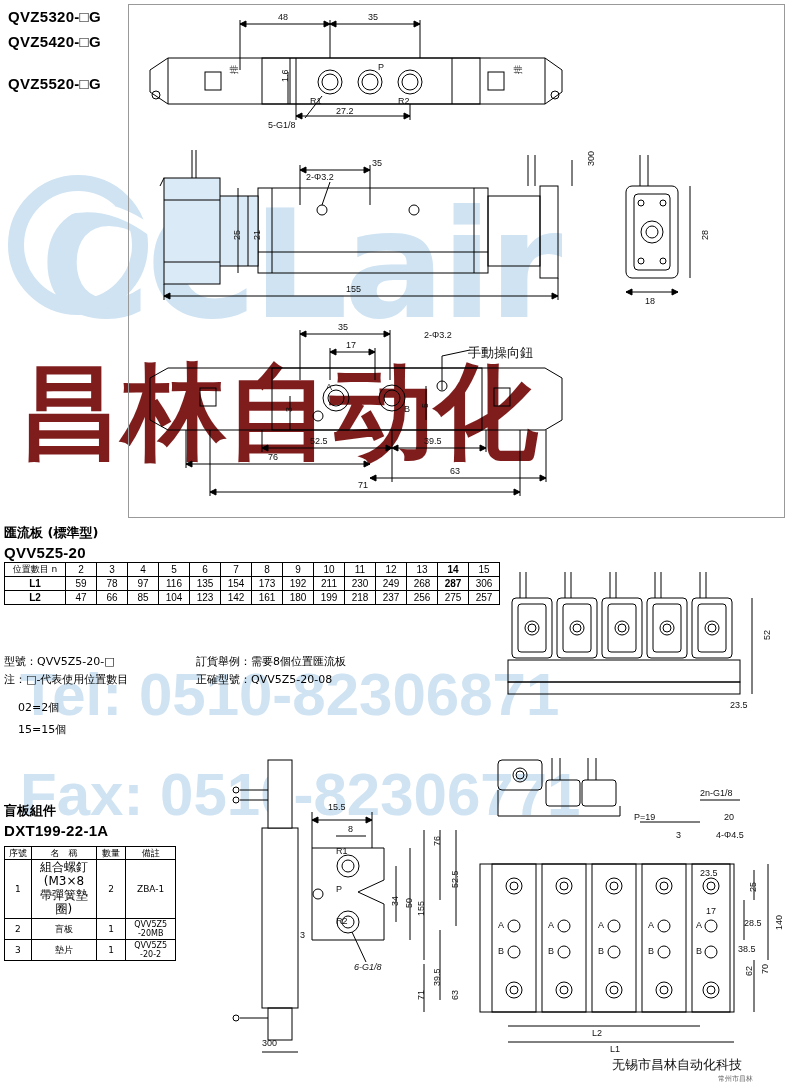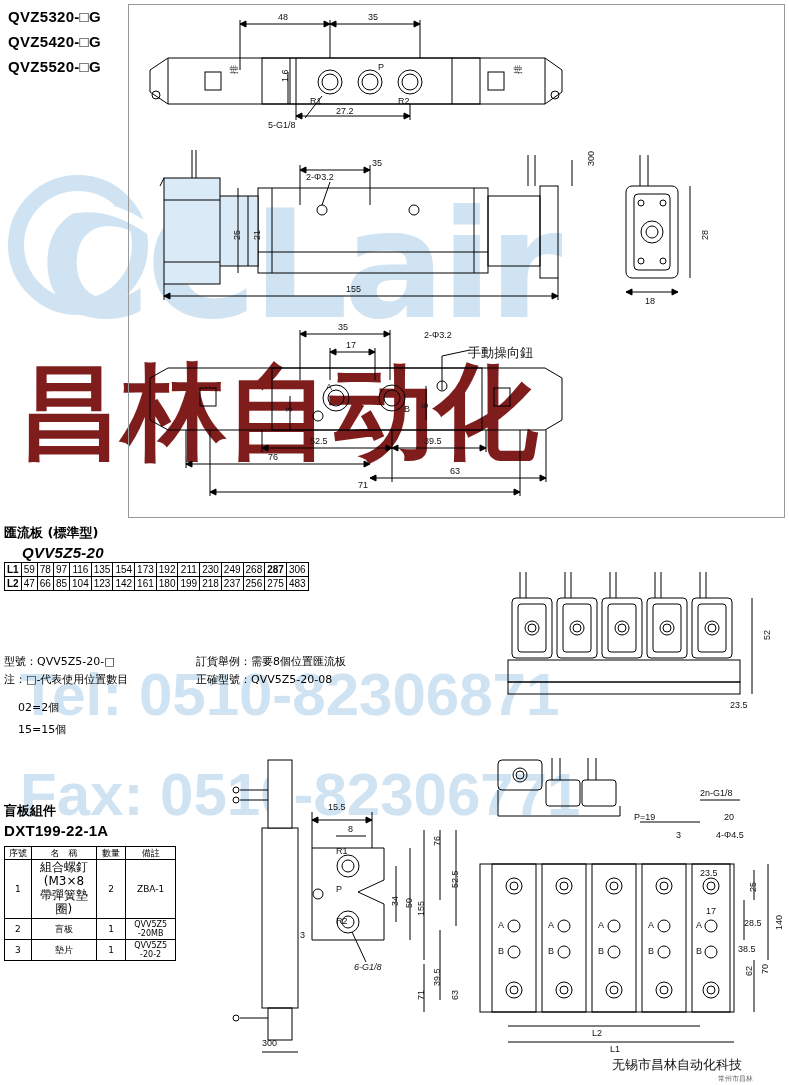--- a/index.html
+++ b/index.html
@@ -32,21 +32,21 @@
     <circle cx="78" cy="95" r="62" fill="none" stroke="#cfe3f2" stroke-width="16"></circle>
     <path d="M40 70 Q95 40 150 80" stroke="#ffffff" stroke-width="10" fill="none"></path>
   </svg>
 </div>
 <div class="wm wm-txt cn" style="left:18px;top:360px;font-size:104px;line-height:104px;color:#7f1d1d;">昌林自动化</div>
 <div class="wm wm-txt" style="left:20px;top:660px;font-size:60px;color:#cfe3f2;">Tel: 0510-82306871</div>
 <div class="wm wm-txt" style="left:20px;top:760px;font-size:60px;color:#cfe3f2;">Fax: 0510-82306771</div>
 
 <div class="abs" style="left:8px;top:8px;">
   <div class="ttl" style="margin-bottom:8px;">QVZ5320-□G</div>
-  <div class="ttl" style="margin-bottom:8px;">QVZ5420-□G</div>
+  <div class="ttl" style="margin-bottom:25px;">QVZ5420-□G</div>
   <div class="ttl">QVZ5520-□G</div>
 </div>
 
 <div class="abs" style="left:128px;top:4px;width:655px;height:512px;border:1px solid #999;"></div>
 
 <svg class="svgwrap" width="789" height="1085" style="pointer-events:none;">
   <g stroke="#000" fill="none" stroke-width="1">
 
     <path d="M150 70 L168 58 L545 58 L562 70 L562 92 L545 104 L168 104 L150 92 Z"></path>
     <line x1="168" y1="58" x2="168" y2="104"></line>
@@ -367,24 +367,43 @@
 <div class="dim abs" style="left:404px;top:404px;">B</div>
 <div class="dim abs" style="left:420px;top:408px;transform:rotate(-90deg);transform-origin:left top;">5</div>
 <div class="dim abs" style="left:310px;top:436px;">52.5</div>
 <div class="dim abs" style="left:424px;top:436px;">39.5</div>
 <div class="dim abs" style="left:268px;top:452px;">76</div>
 <div class="dim abs" style="left:450px;top:466px;">63</div>
 <div class="dim abs" style="left:358px;top:480px;">71</div>
 <div class="dim abs cn" style="left:468px;top:344px;font-size:13px;">手動操向鈕</div>
 
 <div class="abs cn sub" style="left:4px;top:524px;">匯流板 (標準型)</div>
-<div class="abs ttl" style="left:22px;top:544px;font-style:italic;">QVV5Z5-20</div>
+<div class="abs ttl" style="left:4px;top:544px;">QVV5Z5-20</div>
 
 <table class="tbl abs" style="left:4px;top:562px;">
   <tbody>
+      <tr>
+    <td class="cn" style="width:56px;font-size:9px;line-height:1.1;">
+      <span>位置數目 n</span>
+    </td>
+    <td style="width:26px;">2</td>
+    <td style="width:26px;">3</td>
+    <td style="width:26px;">4</td>
+    <td style="width:26px;">5</td>
+    <td style="width:26px;">6</td>
+    <td style="width:26px;">7</td>
+    <td style="width:26px;">8</td>
+    <td style="width:26px;">9</td>
+    <td style="width:26px;">10</td>
+    <td style="width:26px;">11</td>
+    <td style="width:26px;">12</td>
+    <td style="width:26px;">13</td>
+    <td style="width:26px;font-weight:bold;">14</td>
+    <td style="width:26px;">15</td>
+  </tr>
   <tr>
     <td style="font-weight:bold;">L1</td>
     <td>59</td>
     <td>78</td>
     <td>97</td>
     <td>116</td>
     <td>135</td>
     <td>154</td>
     <td>173</td>
     <td>192</td>
@@ -403,21 +422,21 @@
     <td>104</td>
     <td>123</td>
     <td>142</td>
     <td>161</td>
     <td>180</td>
     <td>199</td>
     <td>218</td>
     <td>237</td>
     <td>256</td>
     <td>275</td>
-    <td>483</td>
+    <td>257</td>
   </tr>
 </tbody>
   </table>
 
 <div class="abs cn note" style="left:4px;top:654px;">型號：QVV5Z5-20-□</div>
 <div class="abs cn note" style="left:4px;top:672px;">注：□-代表使用位置數目</div>
 <div class="abs cn note" style="left:18px;top:700px;">02=2個</div>
 <div class="abs cn note" style="left:18px;top:722px;">15=15個</div>
 <div class="abs cn note" style="left:196px;top:654px;">訂貨舉例：需要8個位置匯流板</div>
 <div class="abs cn note" style="left:196px;top:672px;">正確型號：QVV5Z5-20-08</div>

